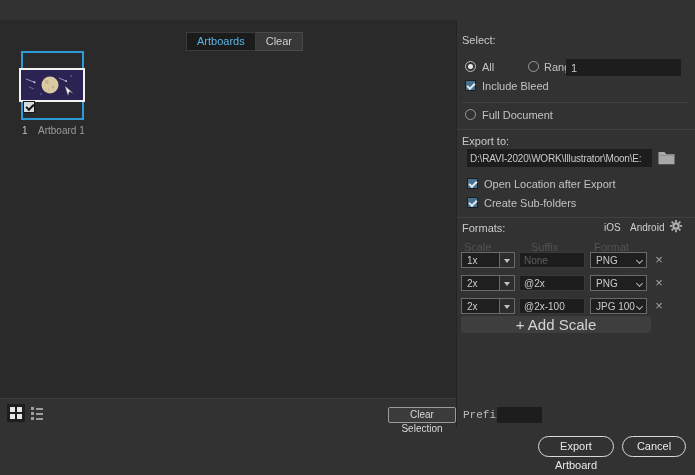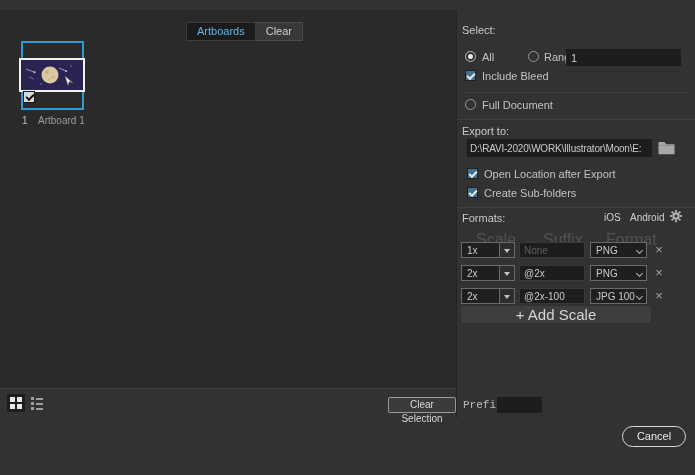--- a/index.html
+++ b/index.html
@@ -5,21 +5,21 @@
   * { margin:0; padding:0; box-sizing:border-box; }
   html,body { width:695px; height:475px; }
   body { font-family:"Liberation Sans", sans-serif; background:#4b4b4b; overflow:hidden; }
   #window { position:relative; width:695px; height:475px; background:#323232; }
 
   
   #titlebar { position:absolute; top:0; left:0; width:695px; height:22px; background:#ffffff; }
   #titlebar .title { position:absolute; left:8px; top:4px; font-size:11px; color:#1c1c1c; }
 
   
-  #dlg-body { position:absolute; top:10px; left:0; width:695px; height:427px; background:#323232; }
+  #dlg-body { position:absolute; top:20px; left:0; width:695px; height:427px; background:#323232; }
 
   
   #left-panel { position:absolute; left:0; top:0; width:456px; height:378px; background:#2a2a2a; }
   #v-divider { position:absolute; left:456px; top:0; width:1px; height:408px; background:#242424; }
   #left-bottom-divider { position:absolute; left:0; top:378px; width:456px; height:1px; background:#3f3f3f; }
 
   
   .tabbar { position:absolute; left:186px; top:12px; display:flex; }
   .tab { font-size:11px; padding:2px 10px 3px 10px; border:1px solid #4a4a4a; cursor:default; }
   .tab.active { background:#1b1b1b; color:#5cb2e5; border-color:#3c3c3c; }
@@ -73,21 +73,21 @@
   .txt-input { background:#1d1d1d; border:none; color:#c9c9c9; font-family:"Liberation Sans",sans-serif; }
   #range-input { position:absolute; left:566px; top:39px; width:115px; height:17px; font-size:11px; padding:0 5px; }
   #path-input { position:absolute; left:467px; top:129px; width:185px; height:18px; font-size:10px; padding:0 3px; letter-spacing:-0.2px; }
 
   #folder-btn { position:absolute; left:658px; top:131px; width:17px; height:14px; }
 
   
   #ios-link { position:absolute; left:604px; top:202px; font-size:10px; color:#cfcfcf; }
   #android-link { position:absolute; left:630px; top:202px; font-size:10px; color:#cfcfcf; }
   #gear-btn { position:absolute; left:669px; top:199px; width:14px; height:14px; }
-  .col-head { position:absolute; top:221px; font-size:16px; color:#525252;margin-left:12px; }
+  .col-head { position:absolute; top:221px; font-size:11px; color:#525252; }
 
   .fmt-row { position:absolute; left:461px; width:212px; height:16px; display:flex; align-items:stretch; }
   .scale-field { width:39px; background:#1f1f1f; border:1px solid #6a6a6a; color:#c9c9c9; font-size:10px; padding:2px 0 0 5px; }
   .scale-arrow { width:15px; background:#2d2d2d; border:1px solid #6a6a6a; border-left:none; position:relative; }
   .scale-arrow::after { content:""; position:absolute; left:4px; top:6px; border-left:3px solid transparent; border-right:3px solid transparent; border-top:4px solid #c3c3c3; }
   .suffix-field { width:66px; margin-left:4px; background:#1d1d1d; border:1px solid #383838; color:#c9c9c9; font-size:10px; padding:0 4px; }
   .suffix-field::placeholder { color:#5e5e5e; }
   .format-field { width:57px; margin-left:5px; background:#1f1f1f; border:1px solid #6a6a6a; color:#c9c9c9; font-size:10px; padding:2px 0 0 5px; position:relative; }
   .format-field .chev { position:absolute; right:4px; top:5px; width:5px; height:5px; border-right:1px solid #b5b5b5; border-bottom:1px solid #b5b5b5; transform:rotate(45deg); }
   .x-btn { width:14px; margin-left:5px; color:#a3a3a3; font-size:13px; line-height:15px; text-align:center; }
@@ -246,16 +246,17 @@
             <span class="li-sq"></span>
             <span class="li-ln"></span>
           </span>
       </span>
     </div>
 
     <div id="clear-selection-btn">Clear Selection</div>
     <span id="prefix-label">Prefix:</span>
     <input id="prefix-input" value="" style="">
 
+    <button class="pill-btn" id="export-btn">Export Artboard</button>
     <button class="pill-btn" id="cancel-btn">Cancel</button>
 
   </div>
 </div>
 
 </body></html>

